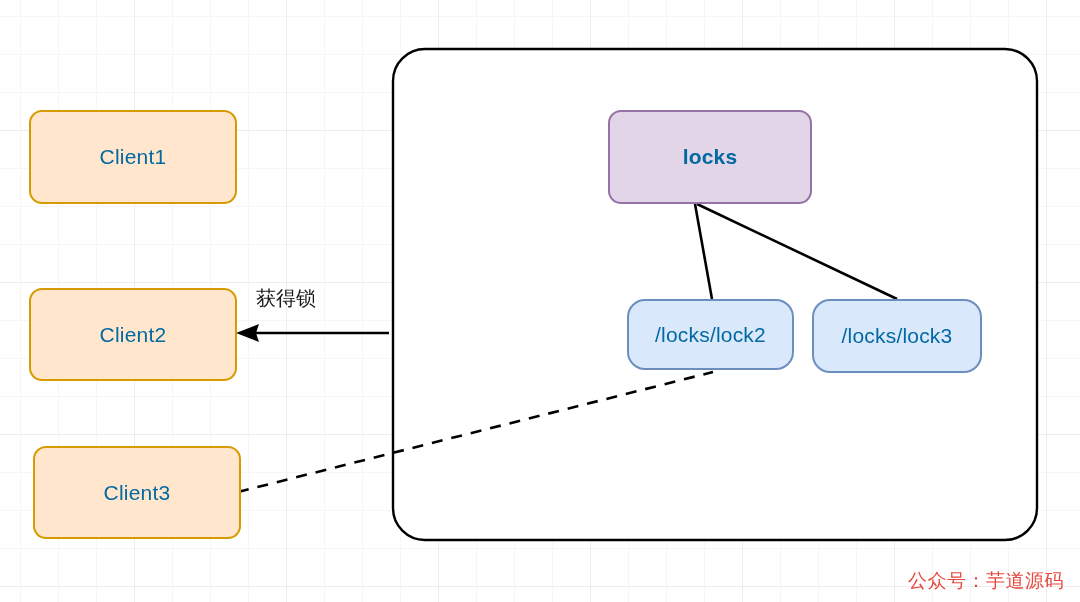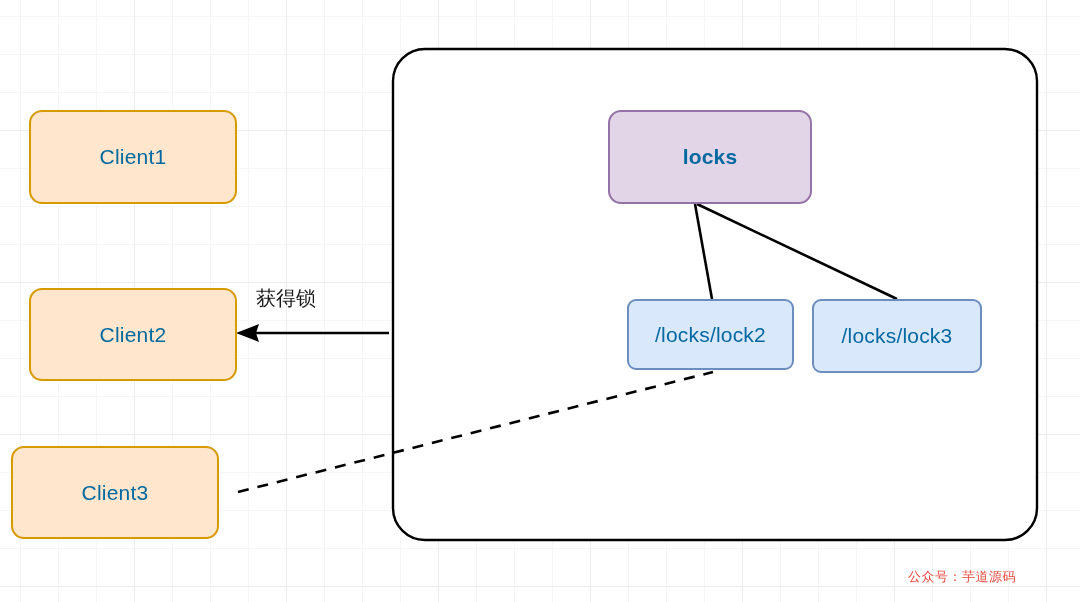--- a/index.html
+++ b/index.html
@@ -50,31 +50,31 @@
     border-radius: 13px;
   }
   .node-locks {
     background-color: #e1d5e7;
     border: 2.2px solid #9673a6;
     border-radius: 13px;
   }
   .node-lock-child {
     background-color: #dae8fc;
     border: 2.2px solid #6c8ebf;
-    border-radius: 9px;
+    border-radius: 18px;
   }
   .edge-label {
     position: absolute;
     font-size: 20px;
     color: #1a1a1a;
     white-space: nowrap;
   }
   .watermark {
     position: absolute;
-    font-size: 13px;
+    font-size: 19px;
     color: #e8473f;
     white-space: nowrap;
     letter-spacing: 0.5px;
   }
 </style>
 </head>
 <body>
 
 <div id="canvas">
 
@@ -93,21 +93,21 @@
   </svg>
 
   <div class="node node-client" style="left:29px; top:110px; width:208px; height:94px;">
     <span>Client1</span>
   </div>
 
   <div class="node node-client" style="left:29px; top:288px; width:208px; height:93px;text-align:right;">
     <span>Client2</span>
   </div>
 
-  <div class="node node-client" style="left:11px; top:446px; width:208px; height:93px;">
+  <div class="node node-client" style="left:33px; top:446px; width:208px; height:93px;">
     <span>Client3</span>
   </div>
 
   <div class="node node-locks" style="left:608px; top:110px; width:204px; height:94px;font-weight:bold;">
     <span>locks</span>
   </div>
 
   <div class="node node-lock-child" style="left:627px; top:299px; width:167px; height:71px;">
     <span>/locks/lock2</span>
   </div>

